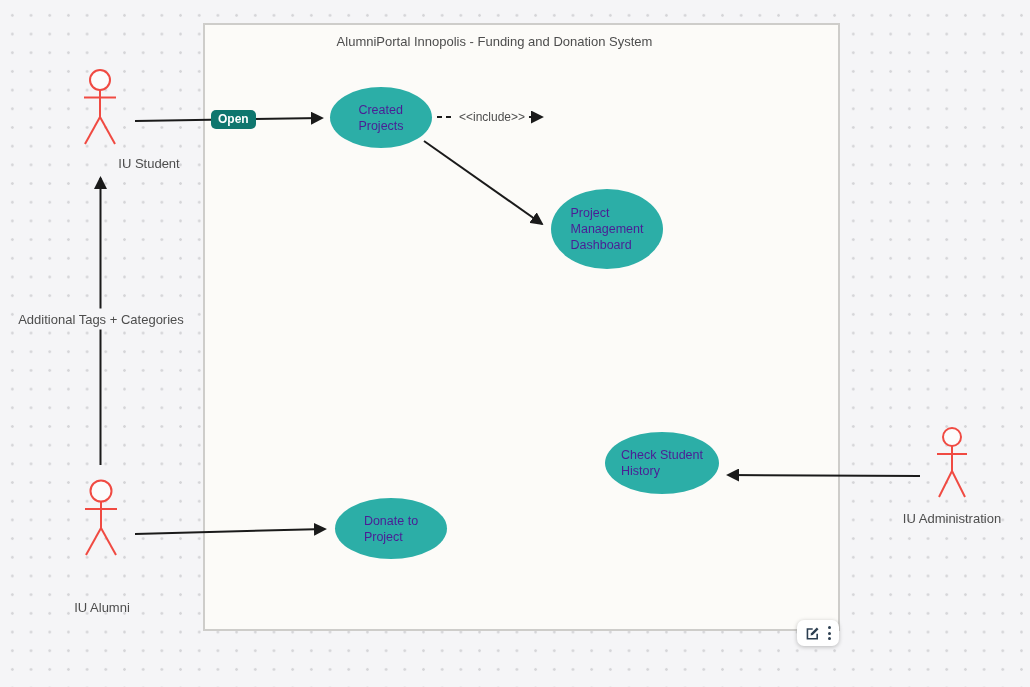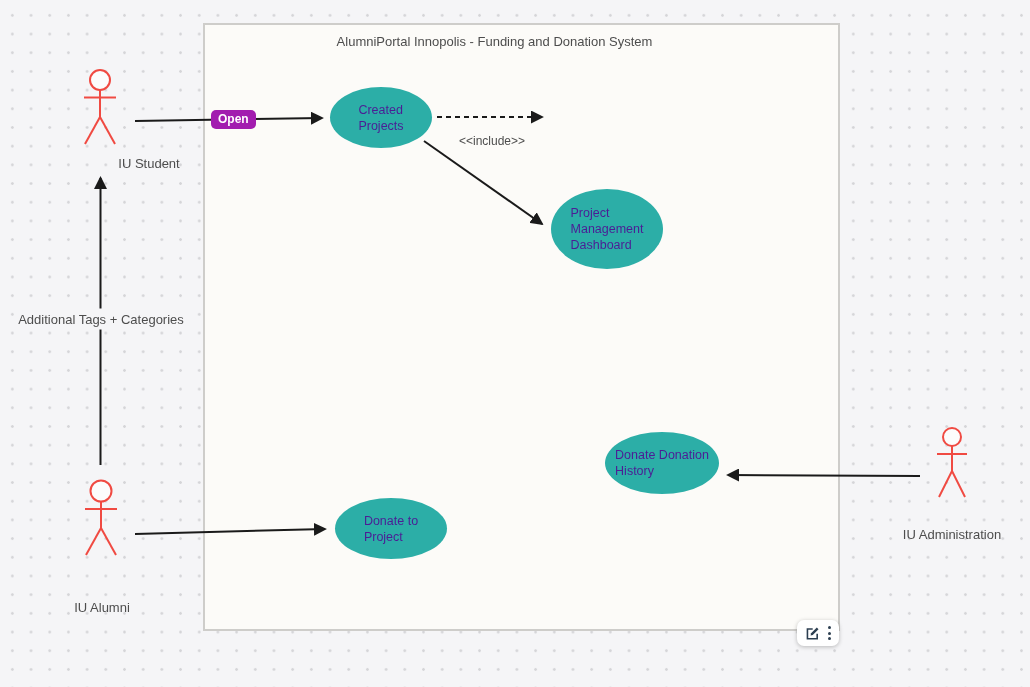--- a/index.html
+++ b/index.html
@@ -37,31 +37,31 @@
   .uc-pmd{left:551px;top:189px;width:112px;height:80px;}
   .uc-check{left:605px;top:432px;width:114px;height:62px;}
   .uc-donate{left:335px;top:498px;width:112px;height:61px;}
 
   .actor-label{
     position:absolute;transform:translate(-50%,-50%);
     font-size:13px;color:#4d4d4d;white-space:nowrap;
   }
   .lbl-student{left:101px;top:163px;margin-left:48px;}
   .lbl-alumni{left:102px;top:607px;}
-  .lbl-admin{left:952px;top:534px;}
+  .lbl-admin{left:952px;top:518px;}
 
   .badge-open{
     position:absolute;left:211px;top:110px;
-    background:#a21caf;color:#ffffff;border-radius:5px;
+    background:#0f766e;color:#ffffff;border-radius:5px;
     padding:2px 7px;font-size:12px;font-weight:600;line-height:15px;
     white-space:nowrap;
   }
   .lbl-include{
     position:absolute;left:492px;top:117px;transform:translate(-50%,-50%);
-    background:#fcfbf8;color:#4d4d4d;font-size:12px;padding:0 4px;white-space:nowrap;margin-top:24px;
+    background:#fcfbf8;color:#4d4d4d;font-size:12px;padding:0 4px;white-space:nowrap;
   }
   .lbl-addtags{
     position:absolute;left:101px;top:319px;transform:translate(-50%,-50%);
     background:#f5f5f7;color:#4d4d4d;font-size:13px;padding:3px 4px;white-space:nowrap;
   }
 
   .floating-toolbar{
     position:absolute;left:797px;top:620px;width:42px;height:26px;
     background:#ffffff;border-radius:7px;
     box-shadow:0 1px 4px rgba(0,0,0,0.25);
@@ -116,21 +116,21 @@
       <line x1="952" y1="471" x2="939" y2="497"></line>
       <line x1="952" y1="471" x2="965" y2="497"></line>
     </g>
   </svg>
 
   <div class="uc uc-created">Created
 Projects</div>
   <div class="uc uc-pmd">Project
 Management
 Dashboard</div>
-  <div class="uc uc-check">Donate Donation
+  <div class="uc uc-check">Check Student
 History</div>
   <div class="uc uc-donate">Donate to
 Project</div>
 
   <div class="badge-open">Open</div>
   <div class="lbl-include">&lt;&lt;include&gt;&gt;</div>
   <div class="lbl-addtags">Additional Tags + Categories</div>
 
   <div class="actor-label lbl-student">IU Student</div>
   <div class="actor-label lbl-alumni">IU Alumni</div>

